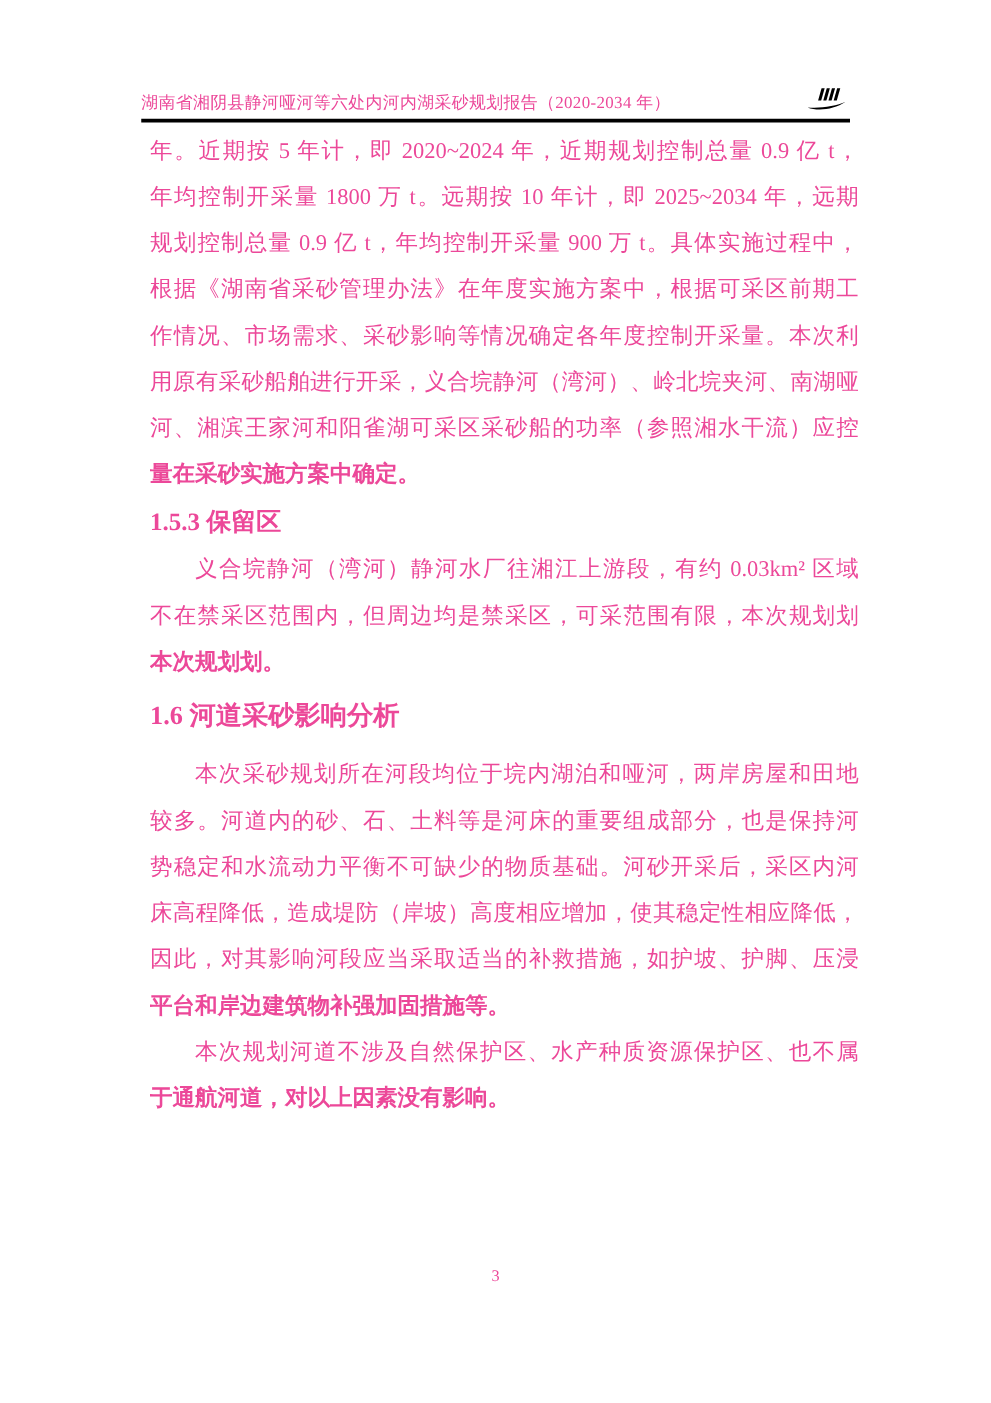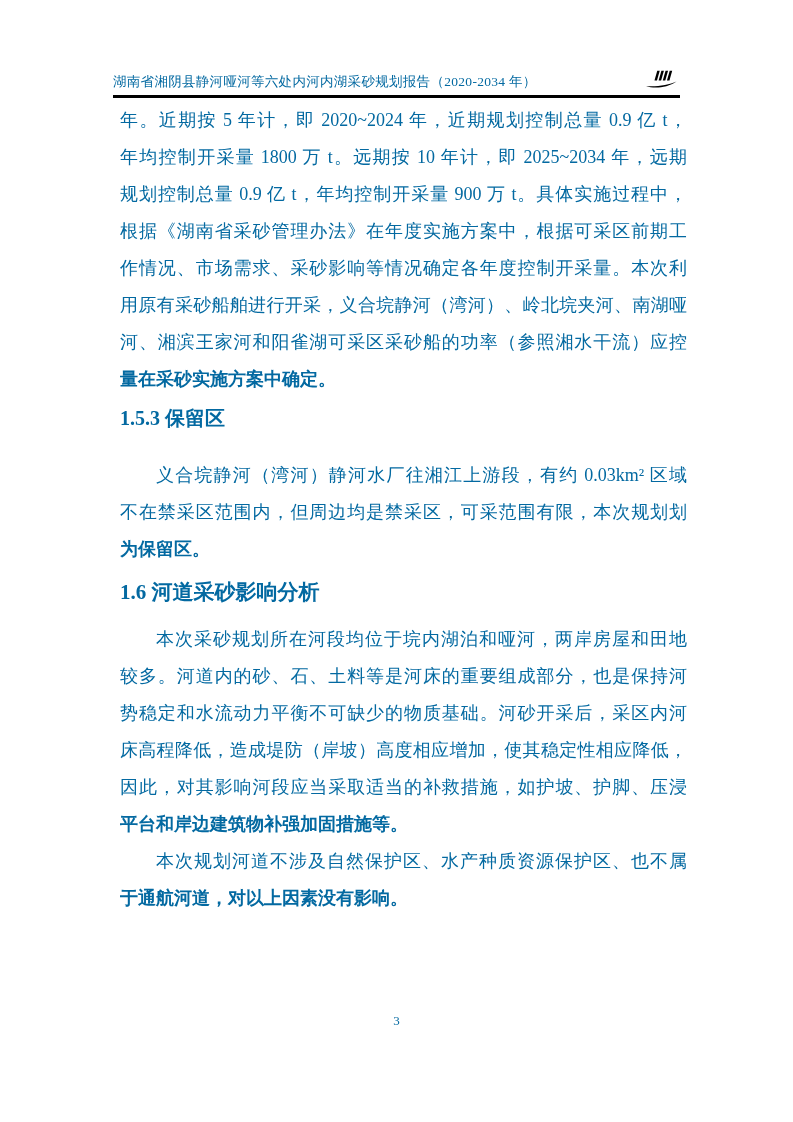--- a/index.html
+++ b/index.html
@@ -3,21 +3,21 @@
 <meta charset="utf-8">
 <style>
   * { margin: 0; padding: 0; box-sizing: border-box; }
   html, body { background: #ffffff; }
   .page {
     position: relative;
     width: 793px;
     height: 1122px;
     background: #ffffff;
     font-family: "Liberation Serif", "DejaVu Serif", serif;
-    color: #0369a1;
+    color: #ec4899;
     overflow: hidden;
   }
   
   .page-header {
     position: absolute;
     left: 113px; right: 113px; top: 68px;
     height: 24px;
     display: flex;
     justify-content: space-between;
     align-items: flex-end;
@@ -55,21 +55,21 @@
     text-align-last: left;
     font-weight: bold;
   }
   .line.indent { text-indent: 2em; }
   .heading-2 {
     font-weight: bold;
     font-size: 20px;
     line-height: 37px;
     height: 37px;
     margin-top: 2px;
-    margin-bottom: 20px;
+    margin-bottom: 0;
   }
   .heading-1 {
     font-weight: bold;
     font-size: 21px;
     line-height: 40px;
     height: 40px;
     margin-top: 4px;
     margin-bottom: 9px;
   }
   
@@ -113,21 +113,21 @@
       <div class="line">河、湘滨王家河和阳雀湖可采区采砂船的功率（参照湘水干流）应控</div>
       <div class="line last">量在采砂实施方案中确定。</div>
     </div>
 
     <div class="heading-2">1.5.3  保留区</div>
 
 
     <div>
       <div class="line indent">义合垸静河（湾河）静河水厂往湘江上游段，有约 0.03km² 区域</div>
       <div class="line">不在禁采区范围内，但周边均是禁采区，可采范围有限，本次规划划</div>
-      <div class="line last">为保留区。</div>
+      <div class="line last">本次规划划。</div>
     </div>
 
     <div class="heading-1">1.6 河道采砂影响分析</div>
 
     <div>
       <div class="line indent">本次采砂规划所在河段均位于垸内湖泊和哑河，两岸房屋和田地</div>
       <div class="line">较多。河道内的砂、石、土料等是河床的重要组成部分，也是保持河</div>
       <div class="line">势稳定和水流动力平衡不可缺少的物质基础。河砂开采后，采区内河</div>
       <div class="line">床高程降低，造成堤防（岸坡）高度相应增加，使其稳定性相应降低，</div>
       <div class="line">因此，对其影响河段应当采取适当的补救措施，如护坡、护脚、压浸</div>

